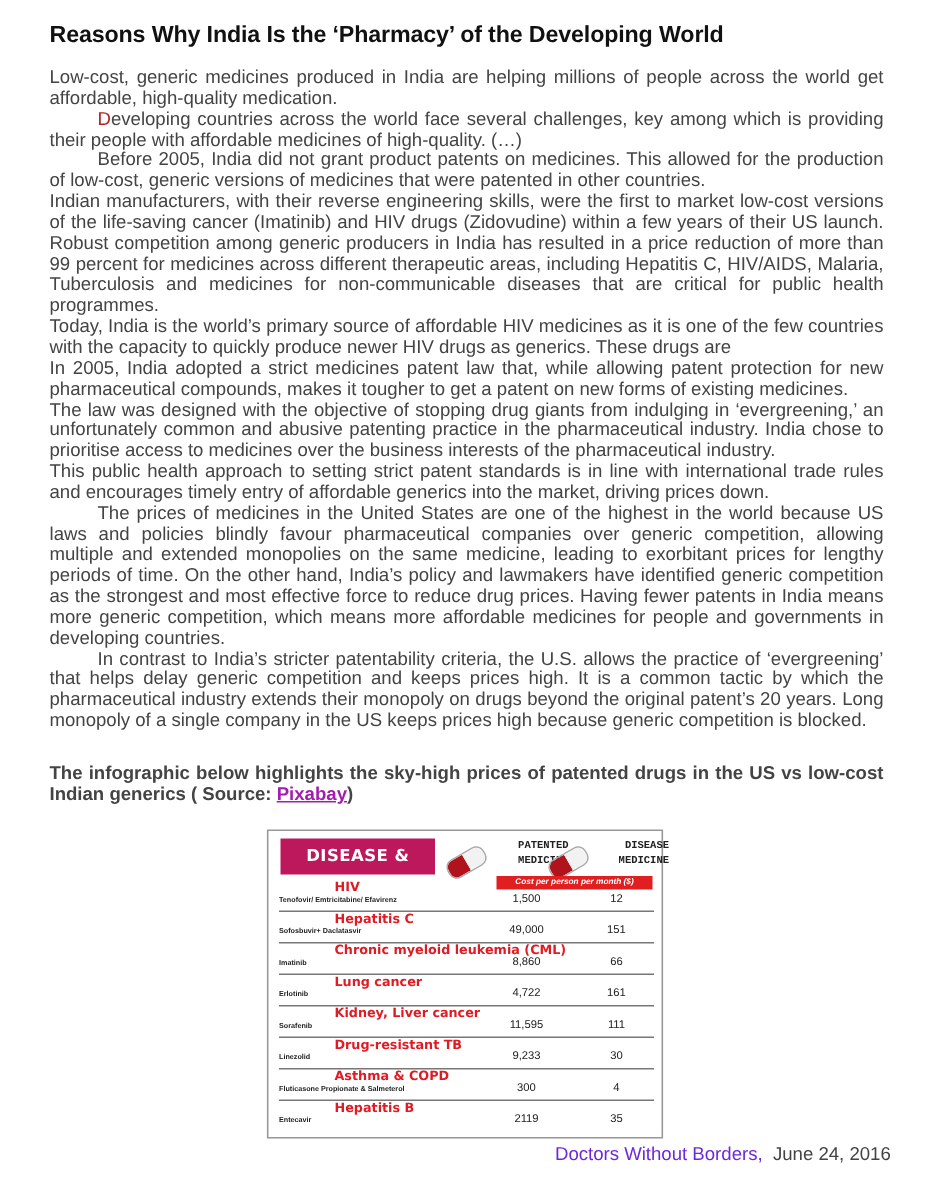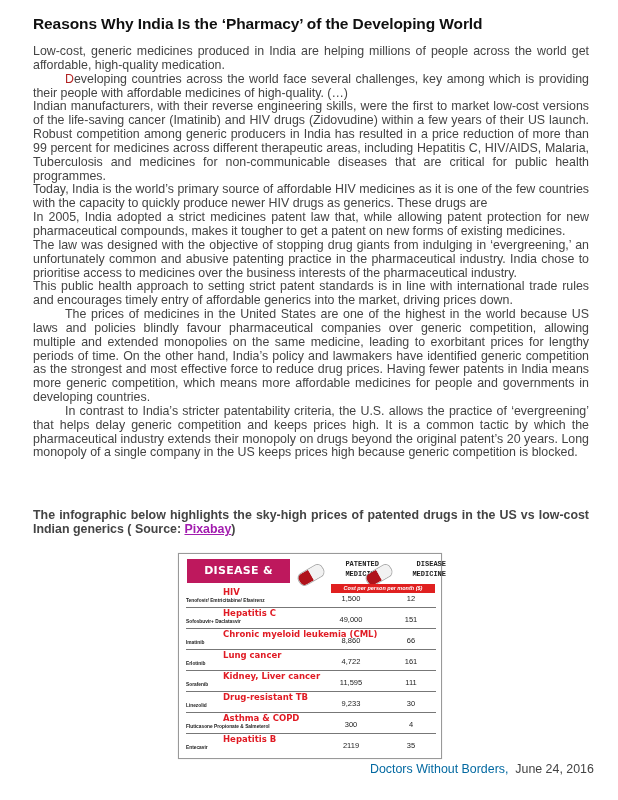--- a/index.html
+++ b/index.html
@@ -18,30 +18,31 @@
   .pill .b { position: absolute; right: 0; top: 0; width: 50%; height: 100%; background: #f2f2f2; }
   .col-h { position: absolute; font-family: Liberation Mono, monospace; font-size: 7px; font-weight: bold; color: #222; line-height: 10px; text-align: right; margin-left: 10px; }
   .cost-bar { position: absolute; left: 152px; top: 30px; width: 104px; height: 9px; background: #e02020; color: #fff; font-size: 5.5px; line-height: 9px; text-align: center; font-style: italic; font-weight: bold; }
   .row { position: absolute; left: 7px; width: 250px; height: 20px; border-bottom: 1px solid #777; }
   .row:last-child { border-bottom: none; }
   .disease { position: absolute; left: 0; top: 0; font-size: 8.5px; font-weight: bold; color: #e01b24; font-family: "DejaVu Sans", sans-serif; white-space: nowrap; padding-left: 37px; }
   .drug { position: absolute; left: 0; top: 11px; font-size: 4.8px; color: #222; font-weight: bold; white-space: nowrap; }
   .pat { position: absolute; left: 140px; top: 7px; width: 50px; text-align: center; font-size: 7.5px; color: #222; }
   .gen { position: absolute; left: 205px; top: 7px; width: 40px; text-align: center; font-size: 7.5px; color: #222; }
   .credit { position: absolute; left: 370px; top: 762px; font-size: 12.4px; color: #444; }
-  .credit .org { color: #0369a1; }
+  .credit .org { color: #6d28d9; }
 </style>
 </head>
 <body>
 
 <div class="title">Reasons Why India Is the ‘Pharmacy’ of the Developing World</div>
 
 <div class="body">
   <p>Low-cost, generic medicines produced in India are helping millions of people across the world get affordable, high-quality medication.</p>
   <p class="indent"><span class="redcap">D</span><span>eveloping countries across the world face several challenges, key among which is providing their people with affordable medicines of high-quality. (…)</span></p>
+  <p class="indent">Before 2005, India did not grant product patents on medicines. This allowed for the production of low-cost, generic versions of medicines that were patented in other countries.</p>
   <p>Indian manufacturers, with their reverse engineering skills, were the first to market low-cost versions of the life-saving cancer (Imatinib) and HIV drugs (Zidovudine) within a few years of their US launch. Robust competition among generic producers in India has resulted in a price reduction of more than 99 percent for medicines across different therapeutic areas, including Hepatitis C, HIV/AIDS, Malaria, Tuberculosis and medicines for non-communicable diseases that are critical for public health programmes.</p>
   <p>Today, India is the world’s primary source of affordable HIV medicines as it is one of the few countries with the capacity to quickly produce newer HIV drugs as generics. These drugs are</p>
   <p>In 2005, India adopted a strict medicines patent law that, while allowing patent protection for new pharmaceutical compounds, makes it tougher to get a patent on new forms of existing medicines.</p>
   <p>The law was designed with the objective of stopping drug giants from indulging in ‘evergreening,’ an unfortunately common and abusive patenting practice in the pharmaceutical industry.  India chose to prioritise access to medicines over the business interests of the pharmaceutical industry.</p>
   <p>This public health approach to setting strict patent standards is in line with international trade rules and encourages timely entry of affordable generics into the market, driving prices down.</p>
   <p class="indent">The prices of medicines in the United States are one of the highest in the world because US laws and policies blindly favour pharmaceutical companies over generic competition, allowing multiple and extended monopolies on the same medicine, leading to exorbitant prices for lengthy periods of time. On the other hand, India’s policy and lawmakers have identified generic competition as the strongest and most effective force to reduce drug prices. Having fewer patents in India means more generic competition, which means more affordable medicines for people and governments in developing countries.</p>
   <p class="indent">In contrast to India’s stricter patentability criteria, the U.S. allows the practice of ‘evergreening’ that helps delay generic competition and keeps prices high. It is a common tactic by which the pharmaceutical industry extends their monopoly on drugs beyond the original patent’s 20 years. Long monopoly of a single company in the US  keeps prices high because generic competition is blocked.</p>
 </div>
 
 <div class="intro"><span>The infographic below highlights the sky-high prices  of patented drugs in the US vs low-cost Indian generics ( Source: </span><a>Pixabay</a><span>)</span></div>

